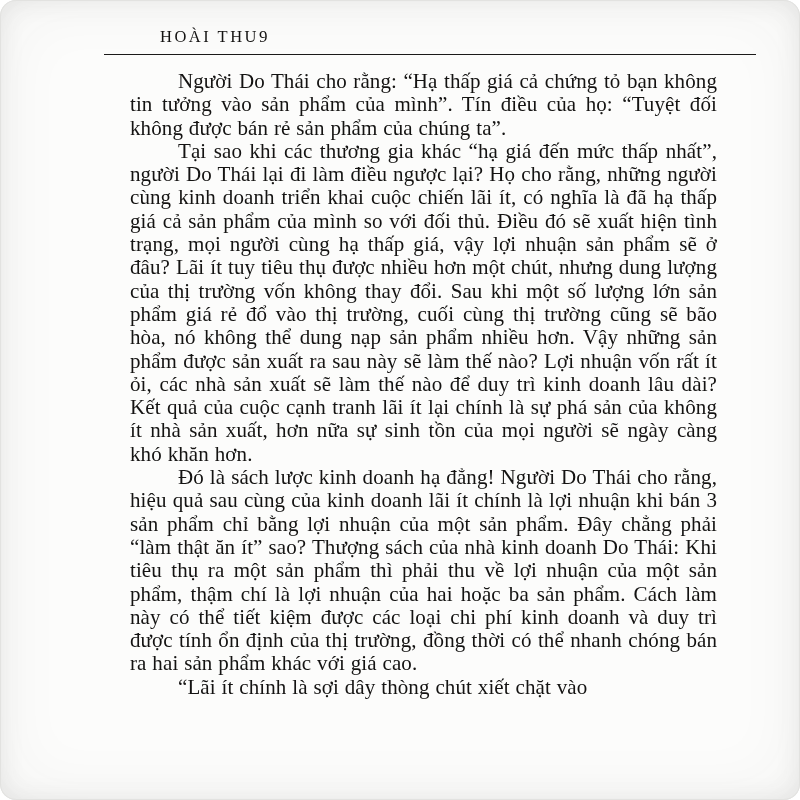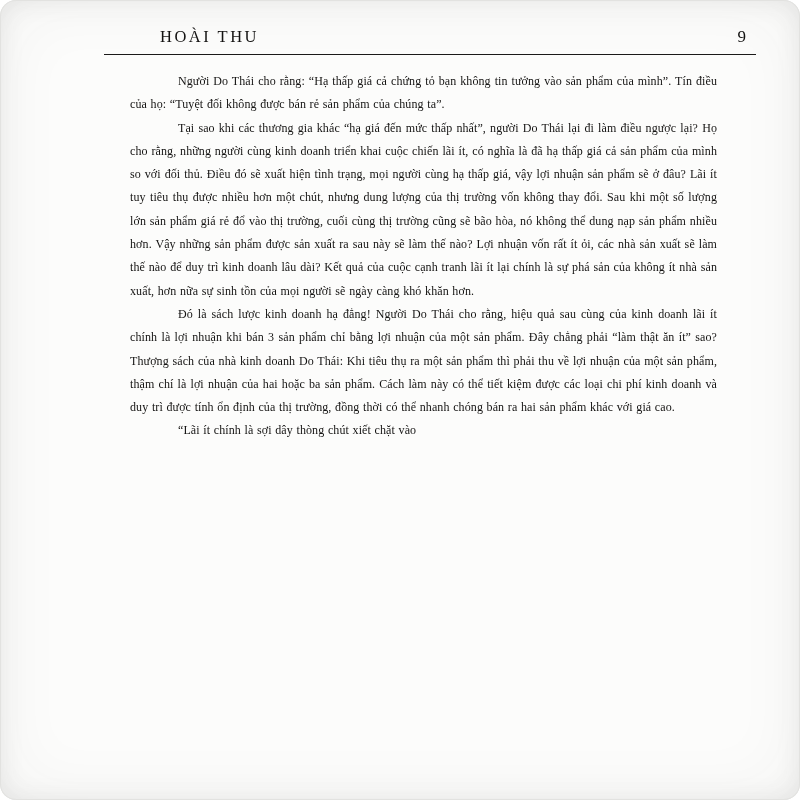--- a/index.html
+++ b/index.html
@@ -22,42 +22,41 @@
       inset 0 0 26px rgba(60,60,55,0.10),
       inset 0 0 70px rgba(60,60,55,0.05);
     overflow: hidden;
     font-family: "Liberation Serif", "DejaVu Serif", serif;
     color: #141312;
   }
   .page-header {
     margin: 27px 44px 0 104px;
     display: flex;
     align-items: baseline;
-    justify-content: space-between;
   }
   .running-title {
     margin-left: 56px;
     font-size: 16.5px;
     letter-spacing: 2.5px;
     font-weight: 400;
   }
   .page-number {
     font-size: 17px;
     margin-right: 10px;
   }
   .header-rule {
     margin: 7px 44px 0 104px;
     border: 0;
     border-top: 1.6px solid #1b1a19;
     height: 0;
   }
   .body-text {
     margin: 15px 83px 0 130px;
     text-align: justify;
-    font-size: 12px;
+    font-size: 21px;
     line-height: 23.3px;
     letter-spacing: 0.1px;
     word-spacing: 0.5px;
   }
   .body-text p {
     margin: 0;
     text-indent: 48px;
   }
 </style>
 </head>

